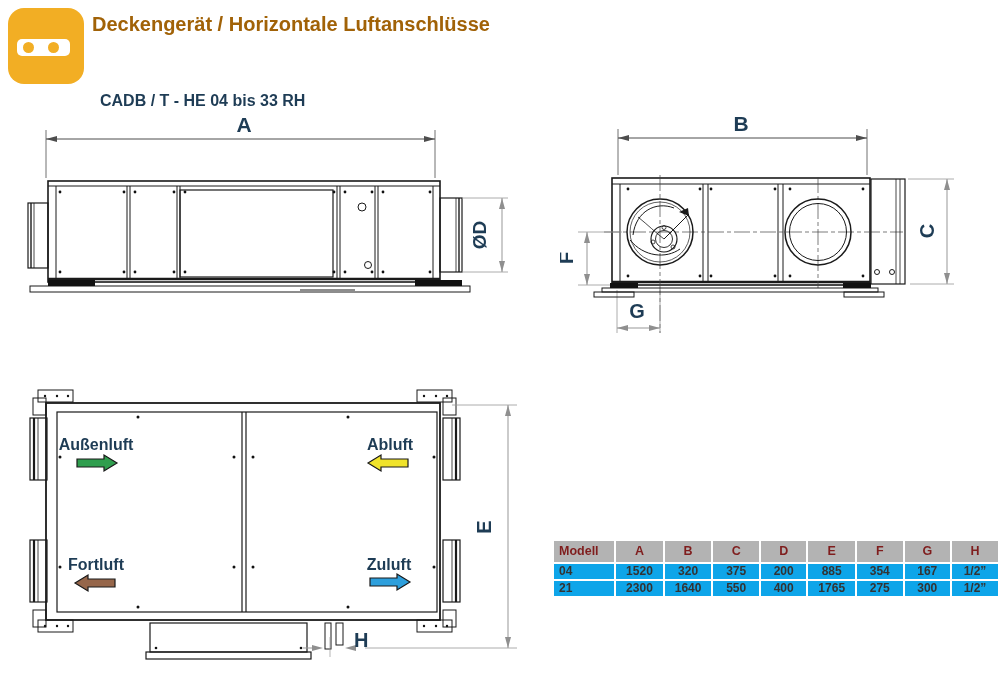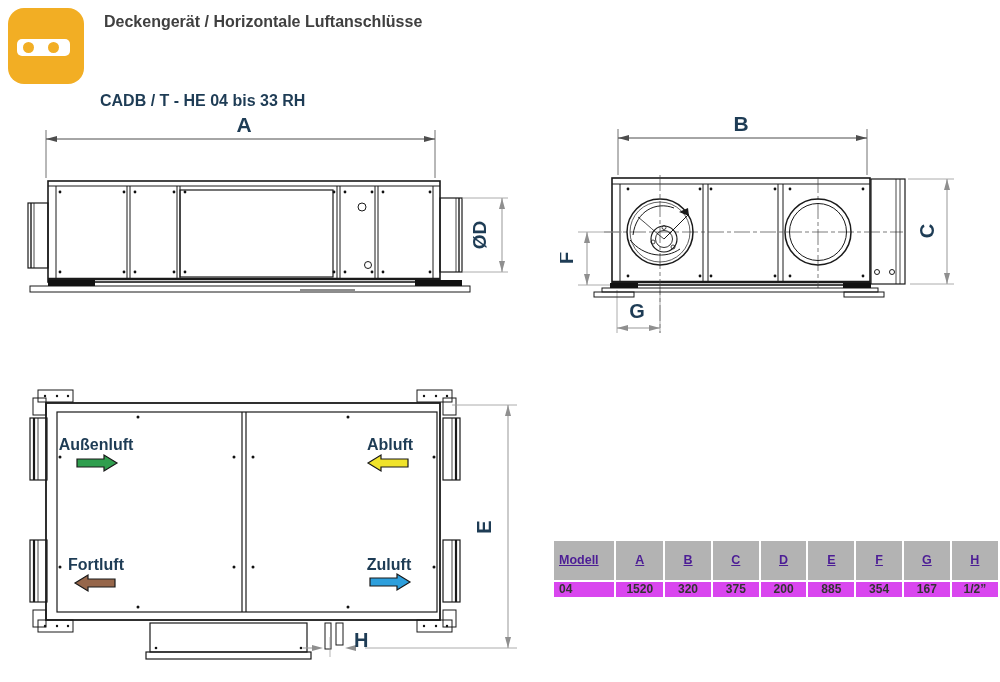--- a/index.html
+++ b/index.html
@@ -8,22 +8,22 @@
     font-family:"Liberation Sans", sans-serif; overflow:hidden;
   }
   
   .app-icon { position:absolute; left:8px; top:8px; width:76px; height:76px;
     background:#F2AE24; border-radius:16px; }
   .app-icon .band { position:absolute; left:9px; top:31px; width:53px; height:17px;
     background:#fff; border-radius:5px; }
   .app-icon .dot { position:absolute; width:11px; height:11px; border-radius:50%;
     background:#F2AE24; top:34px; }
   .app-icon .dot.d1 { left:15px; } .app-icon .dot.d2 { left:40px; }
-  .title { position:absolute; left:104px; top:13px; font-size:16px; font-weight:bold;
-    color:#404040; }
+  .title { position:absolute; left:92px; top:13px; font-size:20px; font-weight:bold;
+    color:#a16207; }
   .subtitle { position:absolute; left:100px; top:59px; font-size:16px; font-weight:bold;
     color:#1E3C55;margin-top:33px; }
   
   .svg1 { position:absolute; left:20px; top:105px; }
   .svg2 { position:absolute; left:560px; top:105px; }
   .svg3 { position:absolute; left:20px; top:385px; }
   .ln  { stroke:#1a1a1a; fill:none; }
   .dim { stroke:#979797; fill:none; }
   .dimdark { stroke:#4d4d4d; fill:none; }
   .ah  { fill:#8f8f8f; stroke:none; }
@@ -32,23 +32,23 @@
     font-family:"Liberation Sans",sans-serif; }
   .dim-label.big { font-size:21px; }
   .dim-label.od { font-size:19px; }
   .flow-label { fill:#1E3C55; font-weight:bold; font-size:16px;
     font-family:"Liberation Sans",sans-serif; }
   .screw { fill:#111; stroke:none; }
   .cross { stroke:#444; stroke-width:0.7; fill:none; stroke-dasharray:16 3 4 3; }
   
   .spec-table { position:absolute; left:552px; top:539px; border-collapse:separate;
     border-spacing:2px; font-size:12px; font-weight:bold; color:#333; }
-  .spec-table th { background:#B3B3B3; color:#4c1d95; width:46px; height:15px;
-    padding:12px 2px; text-align:center; font-size:12.5px; line-height:15px;text-decoration:underline; }
-  .spec-table td { background:#d946ef; width:46px; height:15px; padding:0 2px;
+  .spec-table th { background:#B3B3B3; color:#7f1d1d; width:46px; height:15px;
+    padding:3px 2px; text-align:center; font-size:12.5px; line-height:15px; }
+  .spec-table td { background:#0ea5e9; width:46px; height:15px; padding:0 2px;
     text-align:center; line-height:15px; }
   .spec-table th:first-child, .spec-table td:first-child
     { width:56px; text-align:left; padding-left:5px; }
 </style>
 </head>
 <body>
 
 <div class="page">
 
   <div class="app-icon">
@@ -363,16 +363,27 @@
           <td>04</td>
           <td>1520</td>
           <td>320</td>
           <td>375</td>
           <td>200</td>
           <td>885</td>
           <td>354</td>
           <td>167</td>
           <td>1/2”</td>
         </tr>
+        <tr>
+          <td>21</td>
+          <td>2300</td>
+          <td>1640</td>
+          <td>550</td>
+          <td>400</td>
+          <td>1765</td>
+          <td>275</td>
+          <td>300</td>
+          <td>1/2”</td>
+        </tr>
       </tbody>
   </table>
 
 </div>
 
 </body></html>

